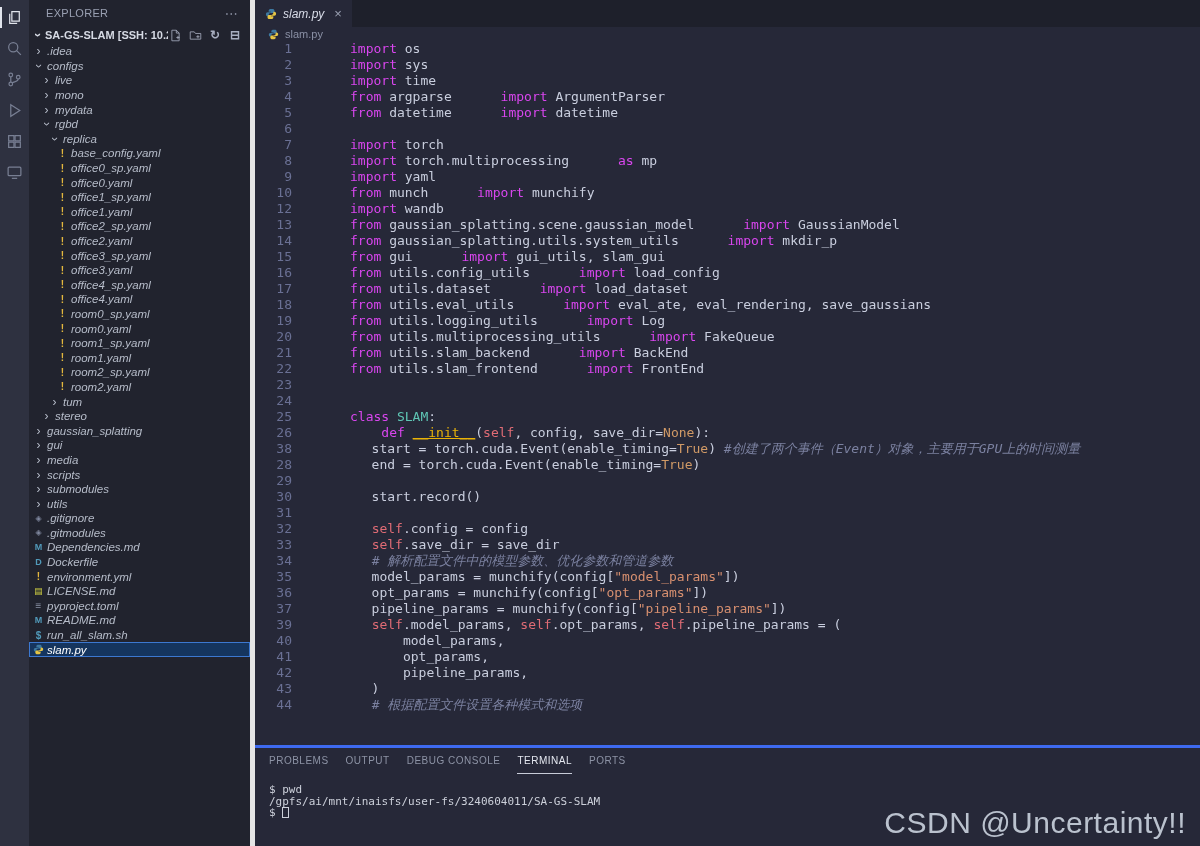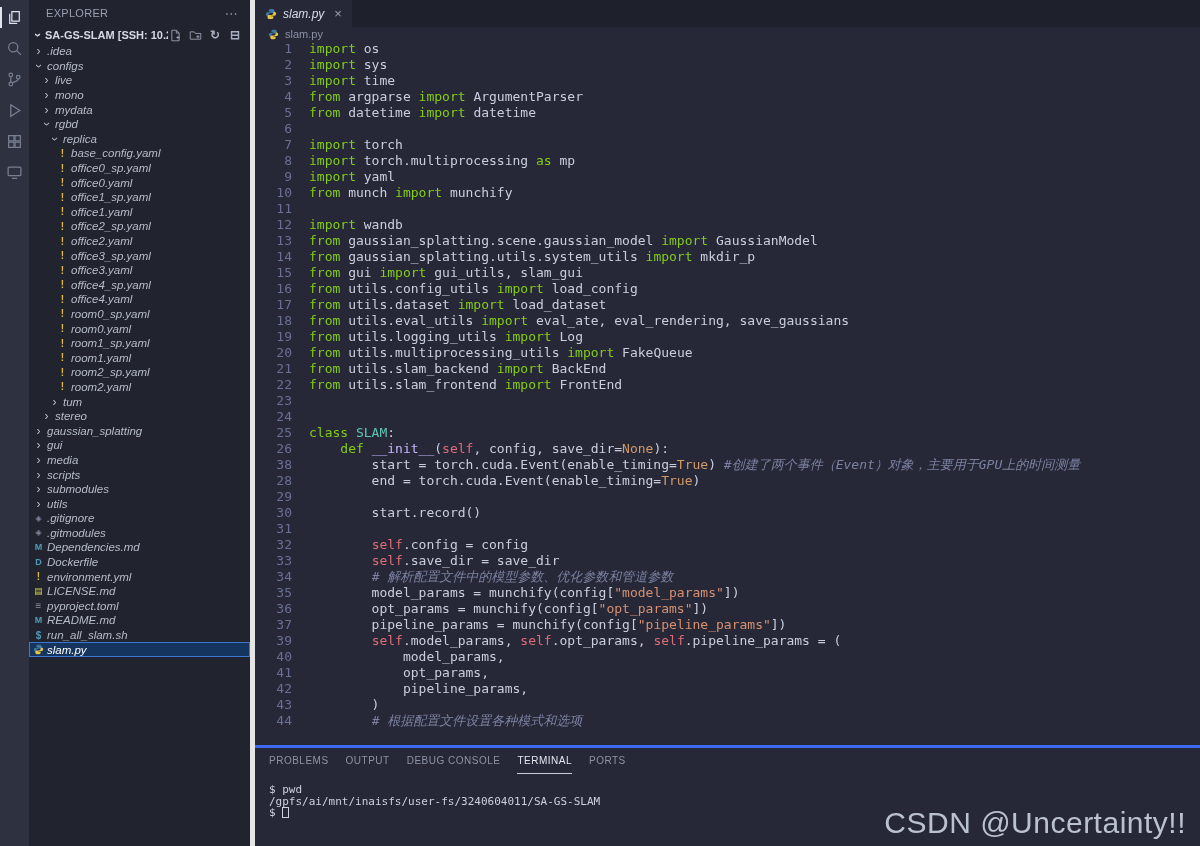--- a/index.html
+++ b/index.html
@@ -58,28 +58,28 @@
   .py-icon.small svg { width:11px; height:11px; }
 
   .breadcrumbs { height:14px; flex-shrink:0; display:flex; align-items:center; gap:6px;
                  padding-left:13px; font-size:11px; color:#8a90a5; background:#262838; cursor:pointer; }
 
   .editor { height:704px; flex-shrink:0; overflow:hidden; background:#262838; cursor:text;
             font-family:"DejaVu Sans Mono", monospace; }
   .cline { display:flex; height:16px; line-height:16px; font-size:13px; white-space:pre; }
   .lnum { width:37px; flex-shrink:0; text-align:right; color:#6a7094; }
   .ltext { margin-left:17px; white-space:pre; }
-  .tok-k   { color:#84cc16; }
+  .tok-k   { color:#d946ef;margin-left:41px; }
   .tok-p   { color:#c9cede; }
   .tok-s   { color:#d89070; }
   .tok-n   { color:#d19a66; }
   .tok-c   { color:#7b81a0; font-style:italic; }
   .tok-slf { color:#e06c75; }
   .tok-cn  { color:#5fc6b5; }
-  .tok-fn  { color:#c4b5fd; }
+  .tok-fn  { color:#eab308;text-decoration:underline; }
 
   .sash { height:3px; background:#3e6af0; flex-shrink:0; cursor:row-resize; }
 
   
   .panel { flex:1; display:flex; flex-direction:column; background:#262838; overflow:hidden; }
   .panel-tabs { height:26px; flex-shrink:0; display:flex; align-items:stretch; gap:17px;
                 padding-left:14px; font-size:10px; letter-spacing:0.5px; color:#8d93a5; }
   .ptab { display:flex; align-items:center; border-bottom:1px solid transparent; cursor:pointer; }
   .ptab.active { color:#e4e7ef; border-bottom-color:#c8ccd9; }
   .terminal { flex:1; padding:10px 0 0 14px; font-family:"DejaVu Sans Mono", monospace;
@@ -361,21 +361,20 @@
         <div class="cline"><span class="lnum">1</span><span class="ltext"><span class="tok-k">import </span><span class="tok-p">os</span></span></div>
         <div class="cline"><span class="lnum">2</span><span class="ltext"><span class="tok-k">import </span><span class="tok-p">sys</span></span></div>
         <div class="cline"><span class="lnum">3</span><span class="ltext"><span class="tok-k">import </span><span class="tok-p">time</span></span></div>
         <div class="cline"><span class="lnum">4</span><span class="ltext"><span class="tok-k">from </span><span class="tok-p">argparse </span><span class="tok-k">import </span><span class="tok-p">ArgumentParser</span></span></div>
         <div class="cline"><span class="lnum">5</span><span class="ltext"><span class="tok-k">from </span><span class="tok-p">datetime </span><span class="tok-k">import </span><span class="tok-p">datetime</span></span></div>
         <div class="cline"><span class="lnum">6</span><span class="ltext"></span></div>
         <div class="cline"><span class="lnum">7</span><span class="ltext"><span class="tok-k">import </span><span class="tok-p">torch</span></span></div>
         <div class="cline"><span class="lnum">8</span><span class="ltext"><span class="tok-k">import </span><span class="tok-p">torch.multiprocessing </span><span class="tok-k">as </span><span class="tok-p">mp</span></span></div>
         <div class="cline"><span class="lnum">9</span><span class="ltext"><span class="tok-k">import </span><span class="tok-p">yaml</span></span></div>
         <div class="cline"><span class="lnum">10</span><span class="ltext"><span class="tok-k">from </span><span class="tok-p">munch </span><span class="tok-k">import </span><span class="tok-p">munchify</span></span></div>
-        <div class="cline"><span class="lnum">11</span><span class="ltext"></span></div>
         <div class="cline"><span class="lnum">12</span><span class="ltext"><span class="tok-k">import </span><span class="tok-p">wandb</span></span></div>
         <div class="cline"><span class="lnum">13</span><span class="ltext"><span class="tok-k">from </span><span class="tok-p">gaussian_splatting.scene.gaussian_model </span><span class="tok-k">import </span><span class="tok-p">GaussianModel</span></span></div>
         <div class="cline"><span class="lnum">14</span><span class="ltext"><span class="tok-k">from </span><span class="tok-p">gaussian_splatting.utils.system_utils </span><span class="tok-k">import </span><span class="tok-p">mkdir_p</span></span></div>
         <div class="cline"><span class="lnum">15</span><span class="ltext"><span class="tok-k">from </span><span class="tok-p">gui </span><span class="tok-k">import </span><span class="tok-p">gui_utils, slam_gui</span></span></div>
         <div class="cline"><span class="lnum">16</span><span class="ltext"><span class="tok-k">from </span><span class="tok-p">utils.config_utils </span><span class="tok-k">import </span><span class="tok-p">load_config</span></span></div>
         <div class="cline"><span class="lnum">17</span><span class="ltext"><span class="tok-k">from </span><span class="tok-p">utils.dataset </span><span class="tok-k">import </span><span class="tok-p">load_dataset</span></span></div>
         <div class="cline"><span class="lnum">18</span><span class="ltext"><span class="tok-k">from </span><span class="tok-p">utils.eval_utils </span><span class="tok-k">import </span><span class="tok-p">eval_ate, eval_rendering, save_gaussians</span></span></div>
         <div class="cline"><span class="lnum">19</span><span class="ltext"><span class="tok-k">from </span><span class="tok-p">utils.logging_utils </span><span class="tok-k">import </span><span class="tok-p">Log</span></span></div>
         <div class="cline"><span class="lnum">20</span><span class="ltext"><span class="tok-k">from </span><span class="tok-p">utils.multiprocessing_utils </span><span class="tok-k">import </span><span class="tok-p">FakeQueue</span></span></div>
         <div class="cline"><span class="lnum">21</span><span class="ltext"><span class="tok-k">from </span><span class="tok-p">utils.slam_backend </span><span class="tok-k">import </span><span class="tok-p">BackEnd</span></span></div>

